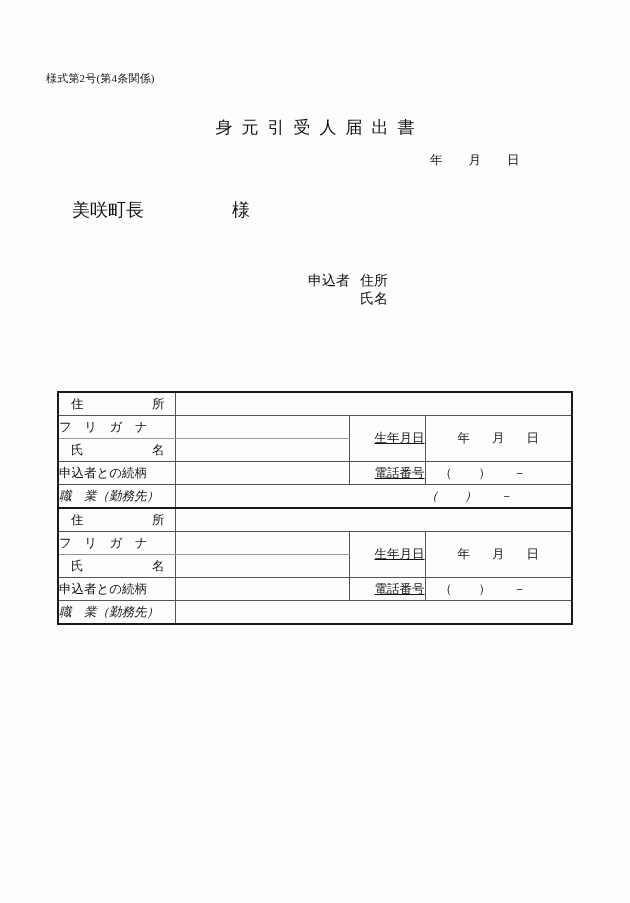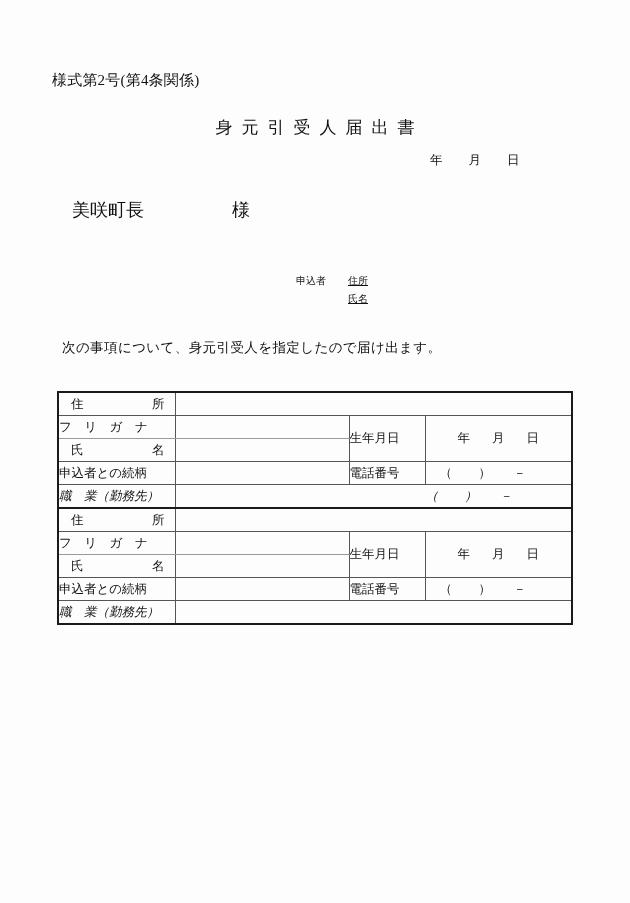--- a/index.html
+++ b/index.html
@@ -19,23 +19,23 @@
     position: absolute;
     left: 0; top: 0;
     width: 630px;
     height: 903px;
     background: #fdfdfd;
   }
 
   
   .form-code {
     position: absolute;
-    left: 52px;
+    left: 46px;
     top: 71px;
-    font-size: 15px;
+    font-size: 11px;
     letter-spacing: 0.2px;
     white-space: nowrap;
   }
   .doc-title {
     position: absolute;
     left: 0;
     top: 116px;
     width: 630px;
     text-align: center;
     font-size: 17px;
@@ -56,26 +56,25 @@
     position: absolute;
     left: 72px;
     top: 198px;
     font-size: 18px;
     white-space: nowrap;
   }
   .addressee .gap { display: inline-block; width: 88px; }
 
   .applicant {
     position: absolute;
-    left: 296px;
+    left: 308px;
     top: 272px;
-    font-size: 10px;
+    font-size: 14px;
     line-height: 18px;
     white-space: nowrap;
-    text-decoration: underline;
   }
   .applicant .lead { display: inline-block; width: 52px; }
   .applicant .row2 { padding-left: 52px; text-align: center; }
 
   .statement {
     position: absolute;
     left: 62px;
     top: 339px;
     font-size: 13.5px;
     letter-spacing: 0.4px;
@@ -98,21 +97,21 @@
     font-size: 12.5px;
     height: 22px;
     vertical-align: middle;
     background: #fdfdfd;
   }
   .lbl-spread {
     display: flex;
     justify-content: space-between;
     padding: 0 10px 0 12px;
   }
-  .lbl-center { text-align: left; }
+  .lbl-center { text-align: right; text-decoration: underline; }
   .lbl-plain { white-space: nowrap; }
 
   .c-label  { width: 117px; }
   .c-value  { width: 174px; }
   .c-dob    { width: 76px; }
   .c-dobval { width: 147px; }
 
   .h-addr   { height: 40px; }
   .h-furi   { height: 24px; }
   .h-name   { height: 38px; }
@@ -173,21 +172,20 @@
 
   <div class="addressee">
     <span>美咲町長</span><span class="gap"></span><span>様</span>
   </div>
 
   <div class="applicant">
     <div><span class="lead">申込者</span><span>住所</span></div>
     <div class="row2"><span>氏名</span></div>
   </div>
 
-  <div class="statement">次の事項について、身元引受人を指定したので届け出ます。</div>
 
   <table class="form-table">
     <colgroup>
       <col class="c-label">
         <col class="c-value">
         <col class="c-dob">
         <col class="c-dobval">
     </colgroup>
     <tbody>
 

